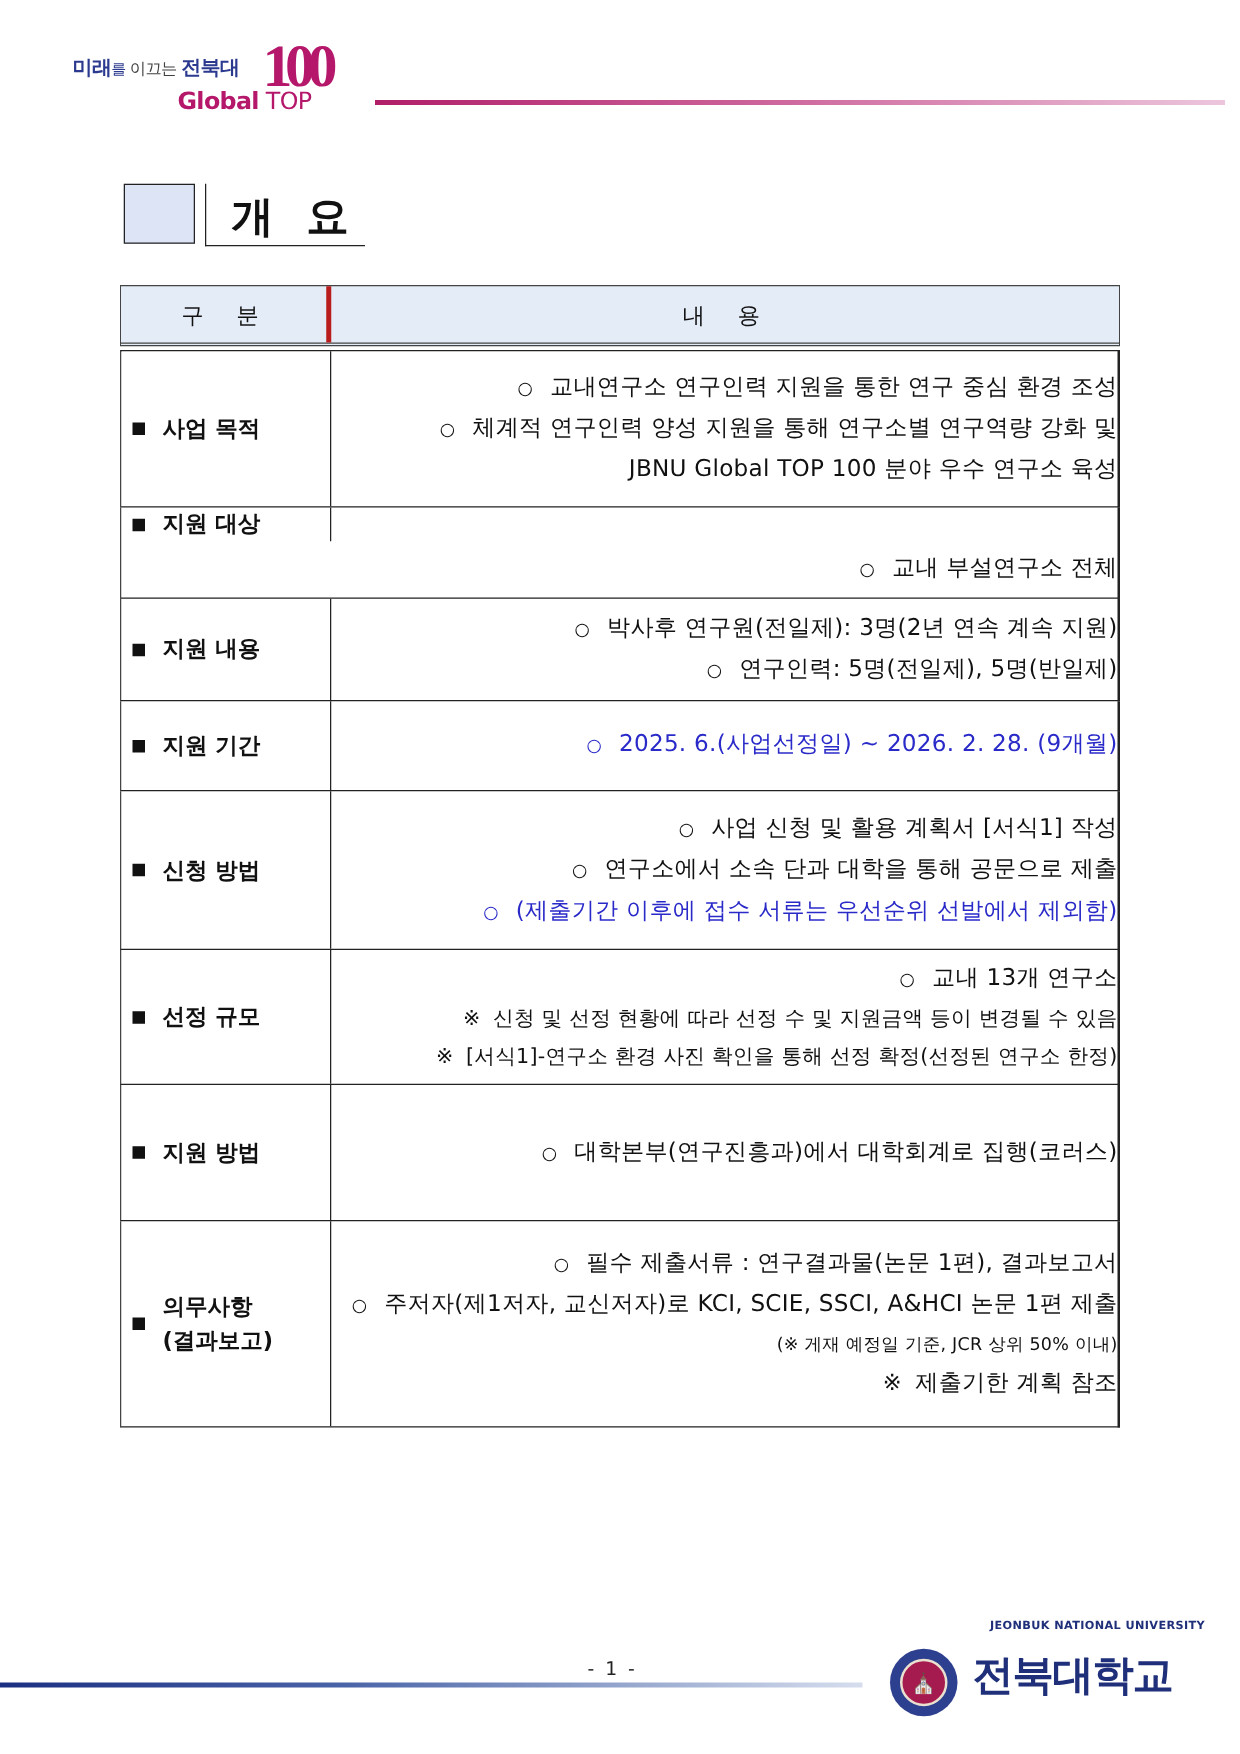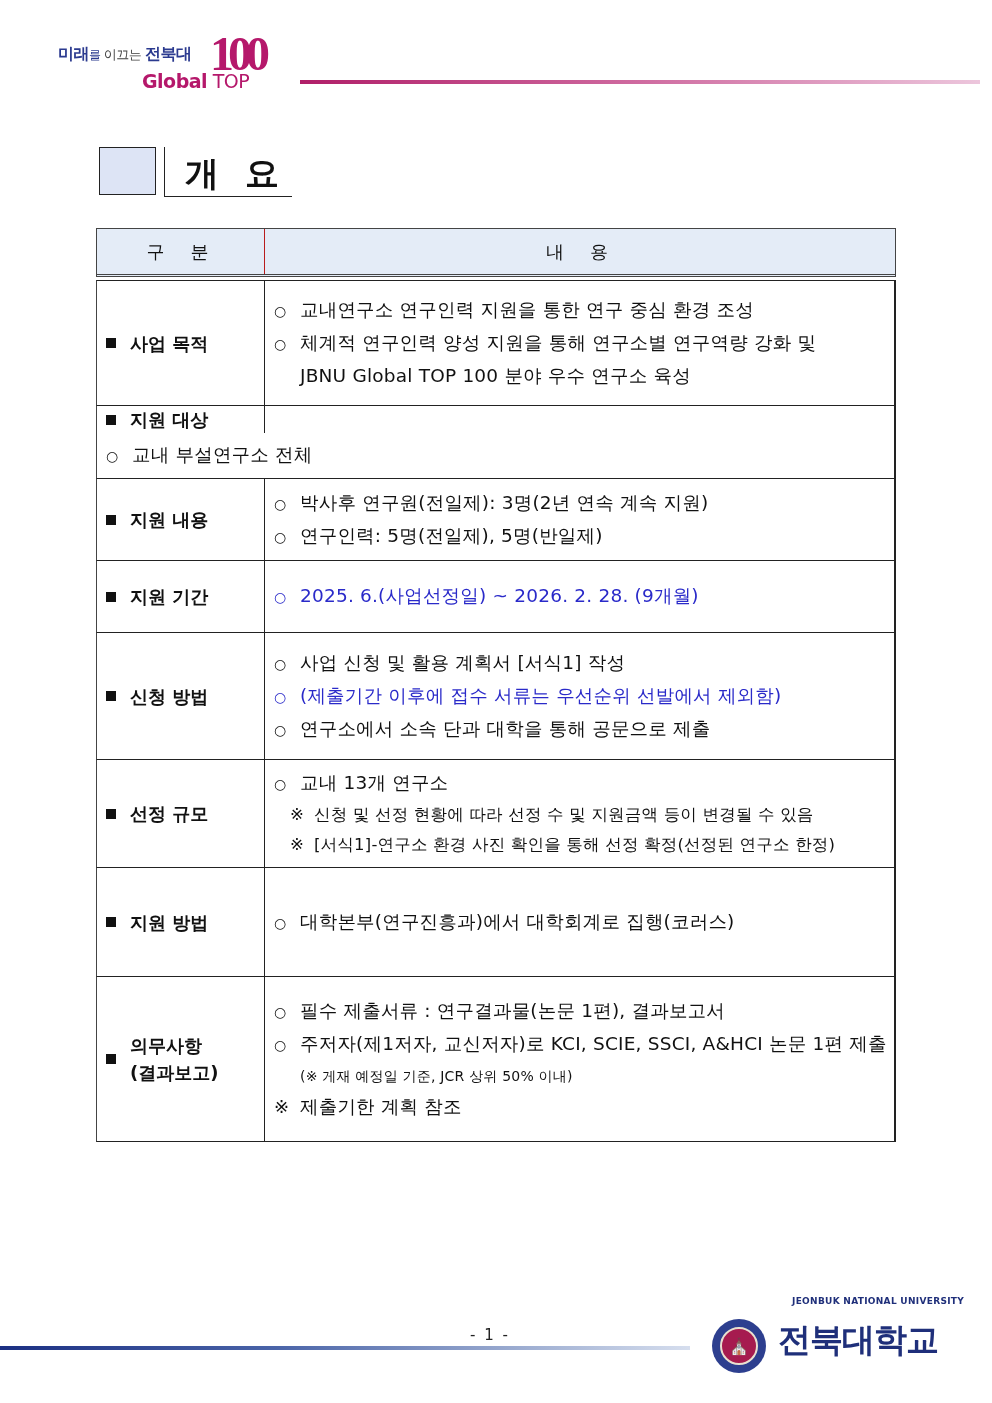--- a/index.html
+++ b/index.html
@@ -19,29 +19,29 @@
 
   
   .sec-box { position: absolute; left: 99px; top: 147px; width: 57px; height: 48px; background: #dde4f5; border: 1.5px solid #222; }
   .sec-title { position: absolute; left: 164px; top: 147px; width: 128px; height: 50px; border-left: 1.5px solid #222; border-bottom: 1.5px solid #222; }
   .sec-title span { position: absolute; left: 20px; top: 4px; font-size: 34px; font-weight: bold; letter-spacing: 26px; white-space: nowrap; }
 
   
   .tbl { position: absolute; left: 96px; top: 228px; width: 800px; }
   .hdr { display: flex; height: 49px; background: #e4ecf7; border: 1.5px solid #444; border-bottom: 3px double #444; }
   .hdr div { display: flex; align-items: center; justify-content: center; font-size: 18px; letter-spacing: 26px; }
-  .hdr .c1 { width: 168px; border-right: 1px solid #b91c1c; padding-left: 20px; }
+  .hdr .c1 { width: 168px; border-right: 4px solid #b91c1c; padding-left: 20px; }
   .hdr .c2 { flex: 1; padding-left: 20px; }
   .row { display: flex; border-left: 1.5px solid #444; border-right: 2px solid #222; border-bottom: 1.5px solid #222; }
   .row.first { border-top: 1.5px solid #222; margin-top: 3px; }
   .row .lab { width: 168px; border-right: 1.5px solid #222; display: flex; align-items: center; padding-left: 9px; font-size: 18px; font-weight: bold; }
   .row .lab .sq { display: inline-block; width: 10px; height: 10px; background: #111; margin-right: 14px; flex: none; }
   .row .lab .lt { line-height: 27px; }
   .row .lab .lt span { display: block; white-space: nowrap; }
-  .row .con { flex: 1; display: flex; flex-direction: column; justify-content: center; padding-left: 9px; }
+  .row .con { flex: 1; display: flex; flex-direction: column; justify-content: center; padding-left: 9px; align-items: flex-end; }
   .line { font-size: 18.5px; line-height: 32px; white-space: nowrap; letter-spacing: 0.2px; }
   .line .b { display: inline-block; width: 26px; font-size: 14px; }
   .line.indent { padding-left: 26px; }
   .line.note { font-size: 16.5px; line-height: 30px; padding-left: 16px; }
   .line.note .m { margin-right: 10px; }
   .line.small { font-size: 14px; line-height: 30px; padding-left: 26px; }
   .blue { color: #2a2ac9; }
 
   
   .foot-line { position: absolute; left: 0; top: 1346px; width: 690px; height: 4px;
@@ -126,22 +126,22 @@
       </div>
       <div class="row" style="height: 127px;">
         <div class="lab">
           <span class="sq"></span>
           <div class="lt">
             <span>신청 방법</span>
           </div>
         </div>
         <div class="con">
           <div class="line"><span class="b">○</span><span>사업 신청 및 활용 계획서 [서식1] 작성</span></div>
+          <div class="line"><span class="b">○</span><span>연구소에서 소속 단과 대학을 통해 공문으로 제출</span></div>
           <div class="line blue"><span class="b">○</span><span>(제출기간 이후에 접수 서류는 우선순위 선발에서 제외함)</span></div>
-          <div class="line"><span class="b">○</span><span>연구소에서 소속 단과 대학을 통해 공문으로 제출</span></div>
         </div>
       </div>
       <div class="row" style="height: 108px;">
         <div class="lab">
           <span class="sq"></span>
           <div class="lt">
             <span>선정 규모</span>
           </div>
         </div>
         <div class="con">

